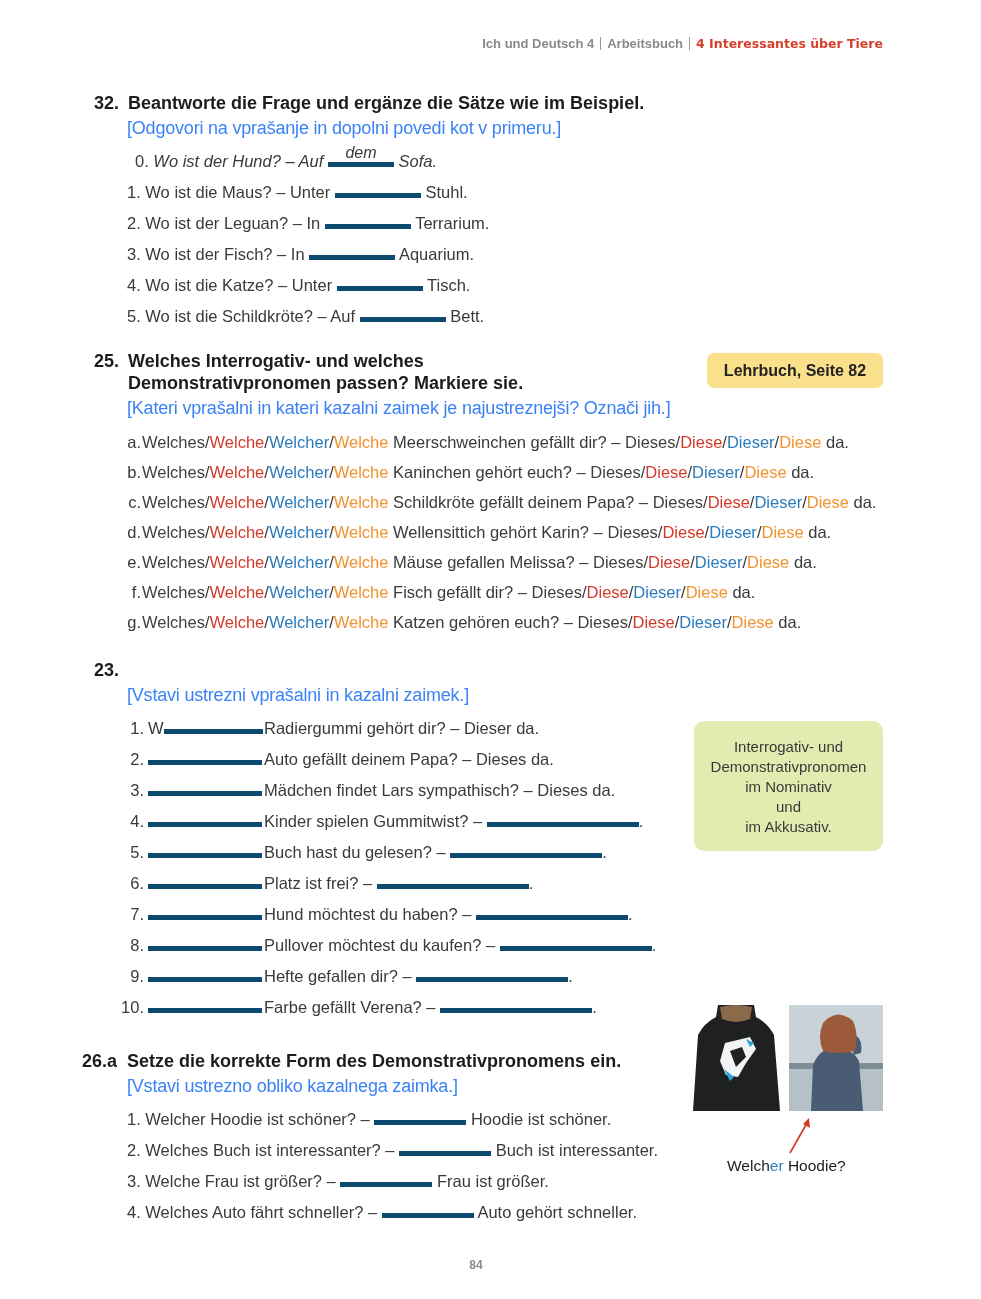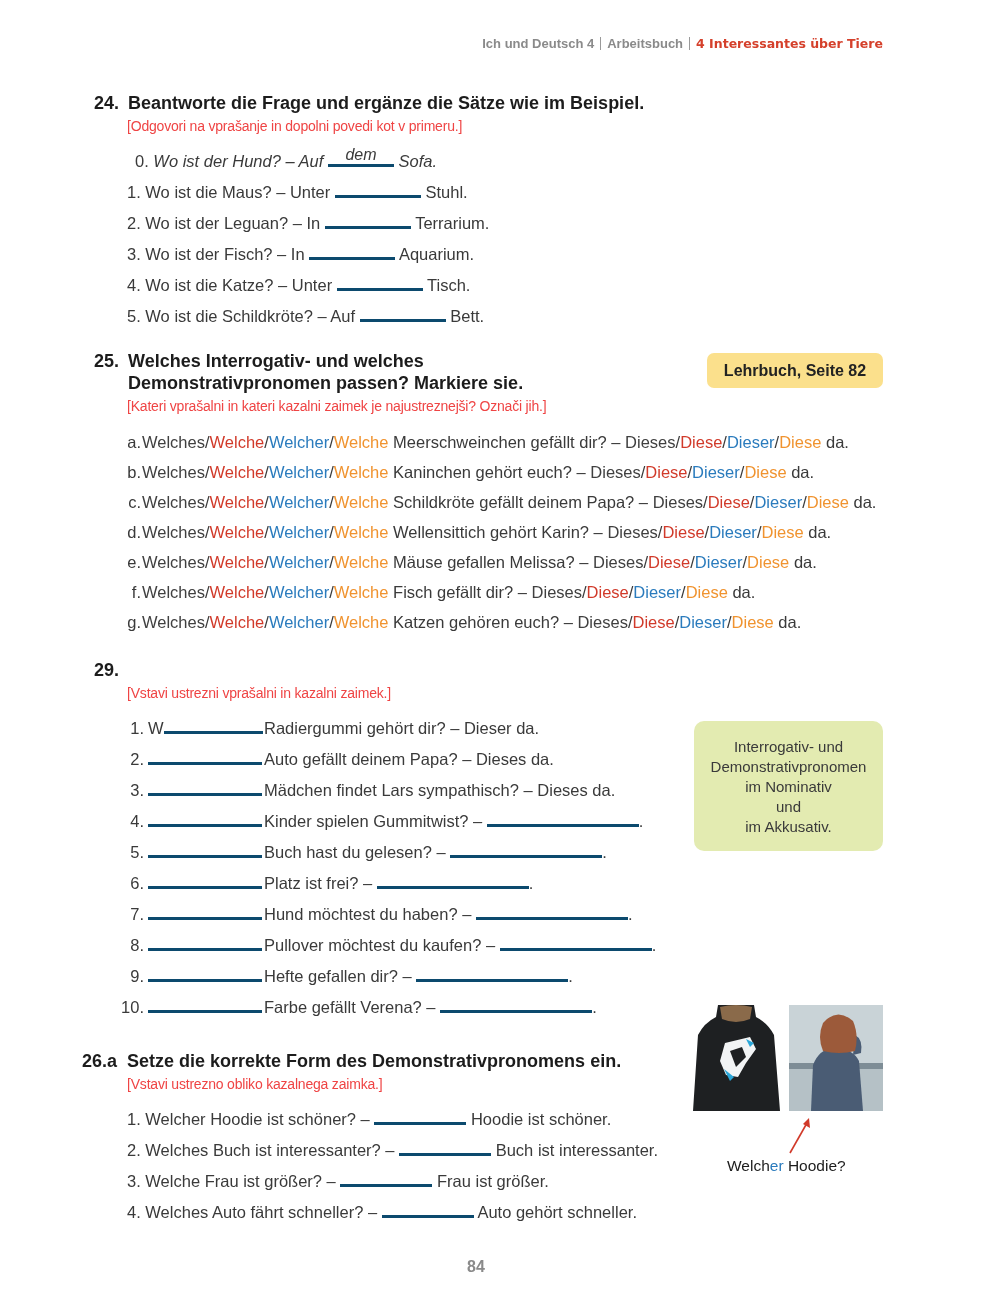--- a/index.html
+++ b/index.html
@@ -6,55 +6,55 @@
     html, body { width: 981px; height: 1299px; background: #ffffff; overflow: hidden; }
     body { position: relative; font-family: "Liberation Sans", "DejaVu Sans", sans-serif; color: #333333; }
 
     .header { position: absolute; top: 36px; right: 98px; font-size: 13px; font-weight: bold; color: #8a8a8a; white-space: nowrap; }
     .header .sep { display: inline-block; width: 1px; height: 13px; background: #9a9a9a; margin: 0 6px; vertical-align: -2px; }
     .header .chapter { color: #d5402b; font-family: "DejaVu Sans", sans-serif; font-size: 12.5px; }
 
     .ex-title { position: absolute; font-size: 18px; font-weight: bold; color: #1c1c1c; line-height: 22px; }
     .ex-title .num { position: absolute; left: 0; }
     .ex-title .txt { position: absolute; left: 34px; white-space: nowrap; }
-    .ex-sub { position: absolute; font-size: 14px; color: #ef4444; font-family: "Liberation Sans", sans-serif; letter-spacing: -0.2px; white-space: nowrap; }
+    .ex-sub { position: absolute; font-size: 18px; color: #3b82f6; font-family: "Liberation Sans", sans-serif; letter-spacing: -0.2px; white-space: nowrap; }
 
     .line { position: absolute; font-size: 16.5px; color: #3a3a3a; white-space: nowrap; line-height: 20px; }
-    .blank { display: inline-block; border-bottom: 3px solid #0c4a6e; vertical-align: baseline; height: 14px; position: relative; }
+    .blank { display: inline-block; border-bottom: 5px solid #0c4a6e; vertical-align: baseline; height: 14px; position: relative; }
     .blank .fill { position: absolute; left: 0; right: 0; bottom: 1px; text-align: center; font-style: italic; font-size: 16px; }
     .it { font-style: italic; }
 
     .c-green { color: #404040; }
     .c-red { color: #d13a2a; }
     .c-blue { color: #2a7bbd; }
     .c-orange { color: #f0932f; }
     .slash { color: #3a3a3a; }
 
     .ref-badge { position: absolute; left: 707px; top: 353px; width: 176px; height: 35px; background: #fbe08c; border-radius: 7px; font-size: 16px; font-weight: bold; color: #222; text-align: center; line-height: 35px; }
 
     .info-box { position: absolute; left: 694px; top: 721px; width: 189px; height: 130px; background: #e3ebb1; border-radius: 10px; font-size: 15px; color: #3a3a3a; text-align: center; line-height: 20px; padding-top: 16px; }
 
     .num-r { display: inline-block; width: 26px; text-align: right; margin-right: 4px; }
 
     .img1 { position: absolute; left: 690px; top: 1005px; width: 93px; height: 106px; background: #ffffff; overflow: hidden; }
     .img2 { position: absolute; left: 789px; top: 1005px; width: 94px; height: 106px; background: linear-gradient(180deg, #c8d2d6 0%, #bcc7cc 50%, #a5b4bb 60%, #b8c4c8 100%); overflow: hidden; }
     .caption { position: absolute; left: 727px; top: 1157px; font-size: 15.5px; color: #1c1c1c; white-space: nowrap; }
     .caption .hl { color: #2a7bbd; }
 
-    .page-num { position: absolute; top: 1258px; left: 0; width: 952px; text-align: center; font-size: 16px; font-weight: bold; color: #8a8a8a; }
+    .page-num { position: absolute; top: 1258px; left: 0; width: 952px; text-align: center; font-size: 12px; font-weight: bold; color: #8a8a8a; }
   </style>
 </head>
 <body>
 
 <div class="header">
   <span>Ich und Deutsch 4</span><span class="sep"></span><span>Arbeitsbuch</span><span class="sep"></span><span class="chapter">4 Interessantes über Tiere</span>
 </div>
 
 <div class="ex-title" style="left:94px; top:92px; width:600px; height:22px;">
-  <span class="num">24.</span>
+  <span class="num">32.</span>
   <span class="txt">Beantworte die Frage und ergänze die Sätze wie im Beispiel.</span>
 </div>
 <div class="ex-sub" style="left:127px; top:118px;">[Odgovori na vprašanje in dopolni povedi kot v primeru.]</div>
 
 <div class="line" style="left:127px; top:151px;margin-left:8px;">
   <span>0.</span>
   <span class="it">Wo ist der Hund? – Auf</span>
   <span class="blank" style="width:66px;"><span class="fill" style="bottom:-1px;">dem</span></span>
   <span class="it">Sofa.</span>
 </div>
@@ -97,21 +97,21 @@
     <div class="line" style="left: 127px; top: 432px;"><span class="num-r" style="width: 14px; margin-right: 1px;">a.</span><span class="c-green">Welches</span><span class="slash">/</span><span class="c-red">Welche</span><span class="slash">/</span><span class="c-blue">Welcher</span><span class="slash">/</span><span class="c-orange">Welche</span> <span>Meerschweinchen gefällt dir? –</span> <span class="c-green">Dieses</span><span class="slash">/</span><span class="c-red">Diese</span><span class="slash">/</span><span class="c-blue">Dieser</span><span class="slash">/</span><span class="c-orange">Diese</span> <span>da.</span></div>
     <div class="line" style="left: 127px; top: 462px;"><span class="num-r" style="width: 14px; margin-right: 1px;">b.</span><span class="c-green">Welches</span><span class="slash">/</span><span class="c-red">Welche</span><span class="slash">/</span><span class="c-blue">Welcher</span><span class="slash">/</span><span class="c-orange">Welche</span> <span>Kaninchen gehört euch? –</span> <span class="c-green">Dieses</span><span class="slash">/</span><span class="c-red">Diese</span><span class="slash">/</span><span class="c-blue">Dieser</span><span class="slash">/</span><span class="c-orange">Diese</span> <span>da.</span></div>
     <div class="line" style="left: 127px; top: 492px;"><span class="num-r" style="width: 14px; margin-right: 1px;">c.</span><span class="c-green">Welches</span><span class="slash">/</span><span class="c-red">Welche</span><span class="slash">/</span><span class="c-blue">Welcher</span><span class="slash">/</span><span class="c-orange">Welche</span> <span>Schildkröte gefällt deinem Papa? –</span> <span class="c-green">Dieses</span><span class="slash">/</span><span class="c-red">Diese</span><span class="slash">/</span><span class="c-blue">Dieser</span><span class="slash">/</span><span class="c-orange">Diese</span> <span>da.</span></div>
     <div class="line" style="left: 127px; top: 522px;"><span class="num-r" style="width: 14px; margin-right: 1px;">d.</span><span class="c-green">Welches</span><span class="slash">/</span><span class="c-red">Welche</span><span class="slash">/</span><span class="c-blue">Welcher</span><span class="slash">/</span><span class="c-orange">Welche</span> <span>Wellensittich gehört Karin? –</span> <span class="c-green">Dieses</span><span class="slash">/</span><span class="c-red">Diese</span><span class="slash">/</span><span class="c-blue">Dieser</span><span class="slash">/</span><span class="c-orange">Diese</span> <span>da.</span></div>
     <div class="line" style="left: 127px; top: 552px;"><span class="num-r" style="width: 14px; margin-right: 1px;">e.</span><span class="c-green">Welches</span><span class="slash">/</span><span class="c-red">Welche</span><span class="slash">/</span><span class="c-blue">Welcher</span><span class="slash">/</span><span class="c-orange">Welche</span> <span>Mäuse gefallen Melissa? –</span> <span class="c-green">Dieses</span><span class="slash">/</span><span class="c-red">Diese</span><span class="slash">/</span><span class="c-blue">Dieser</span><span class="slash">/</span><span class="c-orange">Diese</span> <span>da.</span></div>
     <div class="line" style="left: 127px; top: 582px;"><span class="num-r" style="width: 14px; margin-right: 1px;">f.</span><span class="c-green">Welches</span><span class="slash">/</span><span class="c-red">Welche</span><span class="slash">/</span><span class="c-blue">Welcher</span><span class="slash">/</span><span class="c-orange">Welche</span> <span>Fisch gefällt dir? –</span> <span class="c-green">Dieses</span><span class="slash">/</span><span class="c-red">Diese</span><span class="slash">/</span><span class="c-blue">Dieser</span><span class="slash">/</span><span class="c-orange">Diese</span> <span>da.</span></div>
     <div class="line" style="left: 127px; top: 612px;"><span class="num-r" style="width: 14px; margin-right: 1px;">g.</span><span class="c-green">Welches</span><span class="slash">/</span><span class="c-red">Welche</span><span class="slash">/</span><span class="c-blue">Welcher</span><span class="slash">/</span><span class="c-orange">Welche</span> <span>Katzen gehören euch? –</span> <span class="c-green">Dieses</span><span class="slash">/</span><span class="c-red">Diese</span><span class="slash">/</span><span class="c-blue">Dieser</span><span class="slash">/</span><span class="c-orange">Diese</span> <span>da.</span></div>
   </div>
 
 <div class="ex-title" style="left:94px; top:659px; width:600px; height:22px;">
-  <span class="num">29.</span>
+  <span class="num">23.</span>
 </div>
 <div class="ex-sub" style="left:127px; top:685px;">[Vstavi ustrezni vprašalni in kazalni zaimek.]</div>
 
 <div id="ex26-list">
     <div class="line" style="left: 118px; top: 718px;"><span class="num-r">1.</span><span style="display: inline-block; width: 116px;"><span>W</span><span class="blank" style="width: 99px;"></span></span><span>Radiergummi gehört dir? – Dieser da.</span></div>
     <div class="line" style="left: 118px; top: 749px;"><span class="num-r">2.</span><span style="display: inline-block; width: 116px;"><span class="blank" style="width: 114px;"></span></span><span>Auto gefällt deinem Papa? – Dieses da.</span></div>
     <div class="line" style="left: 118px; top: 780px;"><span class="num-r">3.</span><span style="display: inline-block; width: 116px;"><span class="blank" style="width: 114px;"></span></span><span>Mädchen findet Lars sympathisch? – Dieses da.</span></div>
     <div class="line" style="left: 118px; top: 811px;"><span class="num-r">4.</span><span style="display: inline-block; width: 116px;"><span class="blank" style="width: 114px;"></span></span><span>Kinder spielen Gummitwist? –</span> <span class="blank" style="width: 152px;"></span><span>.</span></div>
     <div class="line" style="left: 118px; top: 842px;"><span class="num-r">5.</span><span style="display: inline-block; width: 116px;"><span class="blank" style="width: 114px;"></span></span><span>Buch hast du gelesen? –</span> <span class="blank" style="width: 152px;"></span><span>.</span></div>
     <div class="line" style="left: 118px; top: 873px;"><span class="num-r">6.</span><span style="display: inline-block; width: 116px;"><span class="blank" style="width: 114px;"></span></span><span>Platz ist frei? –</span> <span class="blank" style="width: 152px;"></span><span>.</span></div>

